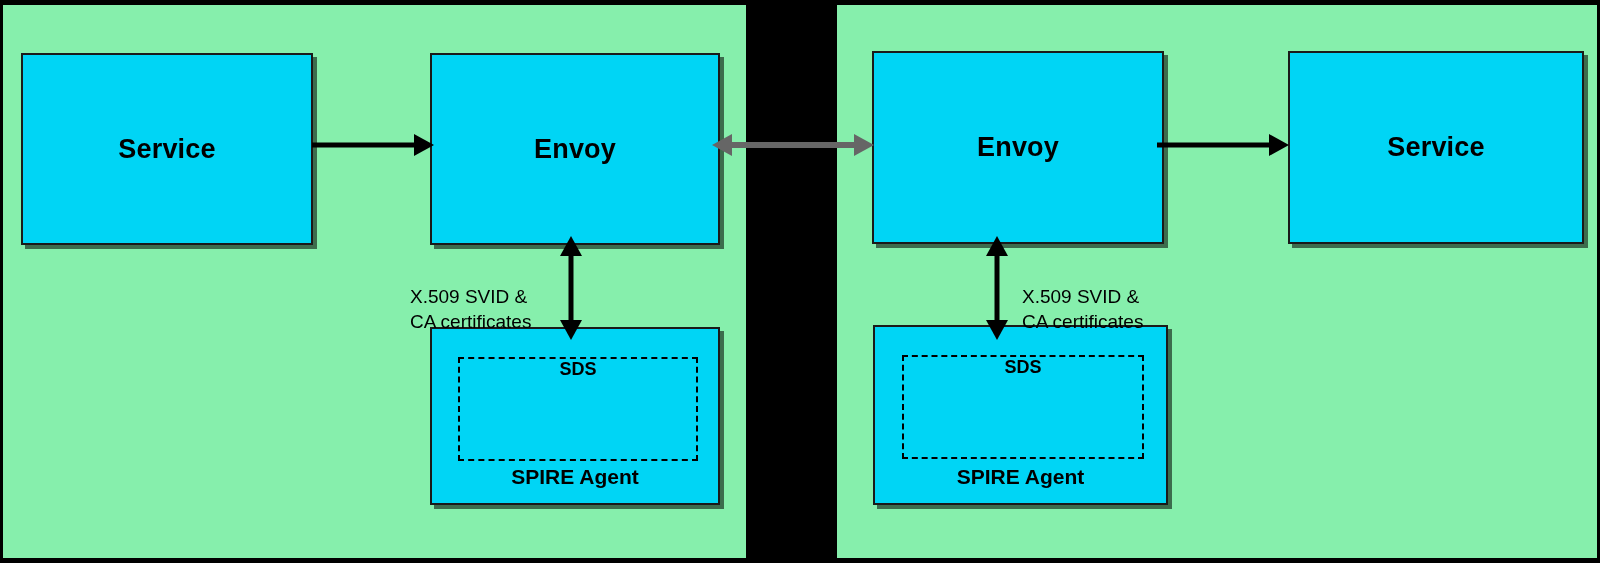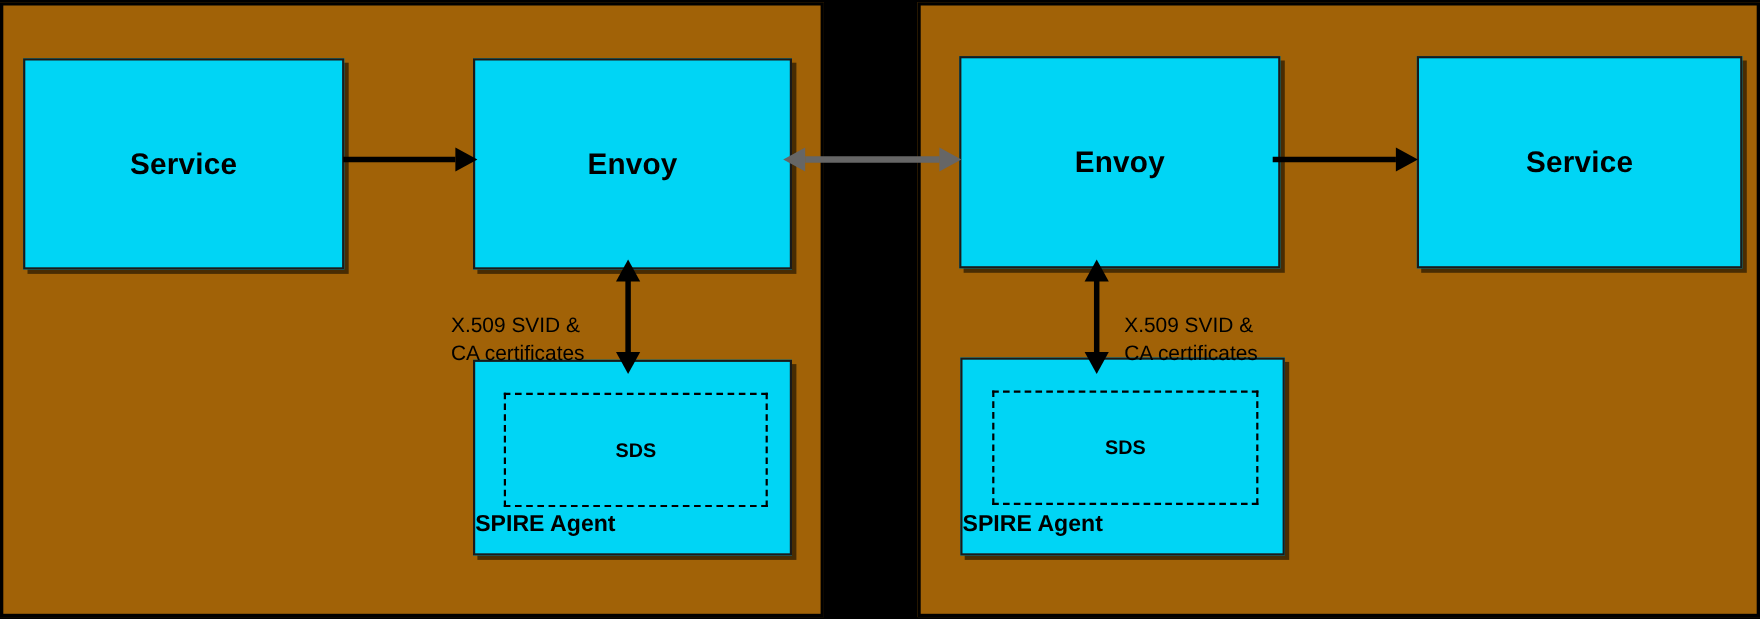--- a/index.html
+++ b/index.html
@@ -16,21 +16,21 @@
   #stage {
     position: relative;
     width: 1600px;
     height: 563px;
     background: #000000;
   }
 
   
   .panel {
     position: absolute;
-    background: #a16207;
+    background: #86efac;
     border: 3px solid #000000;
     box-sizing: border-box;
   }
   #panel-left  { left: 0px;   top: 2px; width: 749px; height: 559px; }
   #panel-right { left: 834px; top: 2px; width: 766px; height: 559px; }
 
   
   .node {
     position: absolute;
     background: #00D5F5;
@@ -60,31 +60,31 @@
 
   
   .agent {
     display: block;
   }
   .agent-title {
     position: absolute;
     left: 0;
     right: 0;
     bottom: 14px;
-    text-align: left;
+    text-align: center;
     font-weight: bold;
     font-size: 21px;
     color: #000000;
   }
   .sds-box {
     position: absolute;
     border: 2px dashed #000000;
     box-sizing: border-box;
     display: flex;
-    align-items: center;
+    align-items: flex-start;
     justify-content: center;
   }
   #sds-left  { left: 26px; top: 28px; width: 240px; height: 104px; }
   #sds-right { left: 27px; top: 28px; width: 242px; height: 104px; }
   .sds-label {
     font-weight: bold;
     font-size: 18px;
     color: #000000;
   }
 

